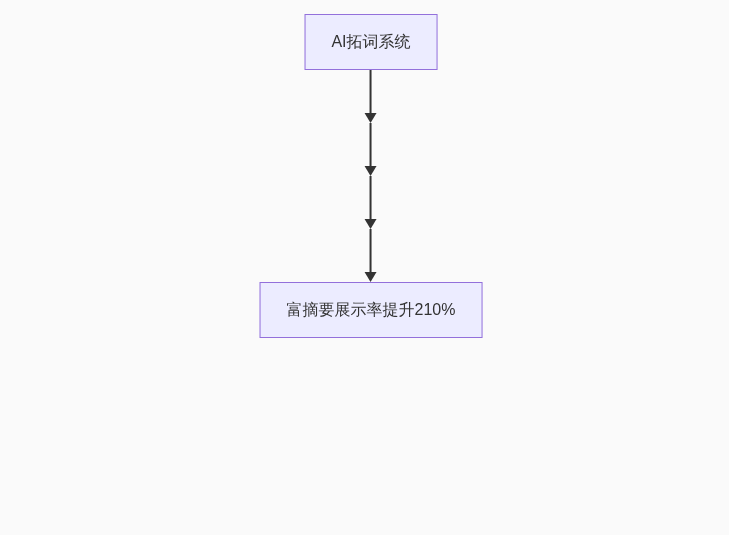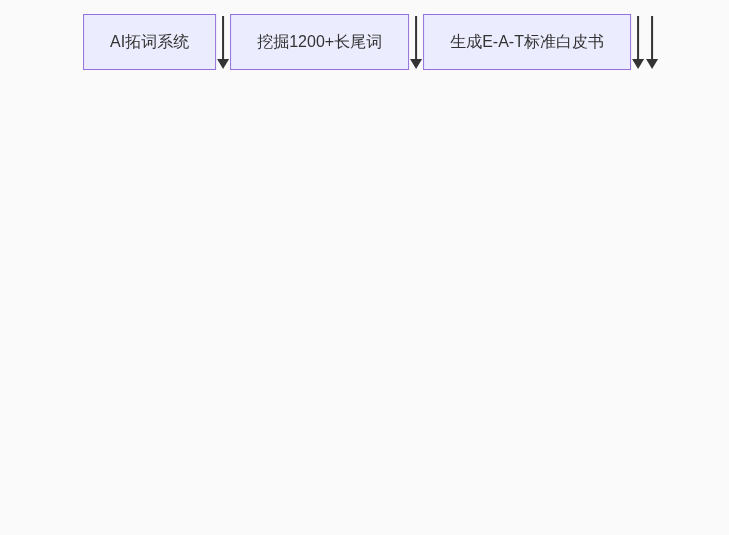--- a/index.html
+++ b/index.html
@@ -20,21 +20,21 @@
   .canvas{
     position:absolute;
     inset:0;
   }
   .flow{
     position:absolute;
     left:371px;
     top:14px;
     transform:translateX(-50%);
     display:flex;
-    flex-direction:row;
+    flex-direction:column;
     align-items:center;
   }
   .node{
     background:var(--fill);
     border:1.5px solid var(--border);
     color:var(--text);
     font-size:16px;
     line-height:20px;
     padding:17px 26px;
     white-space:nowrap;
@@ -65,35 +65,34 @@
 <div class="canvas">
   <div class="flow">
 
     <div class="node">AI拓词系统</div>
 
     <div class="edge">
       <div class="line"></div>
       <div class="head"></div>
     </div>
 
-    <div class="node">挖掘1200+长尾词</div>
-
-    <div class="edge">
-      <div class="line"></div>
-      <div class="head"></div>
-    </div>
-
-    <div class="node">生成E-A-T标准白皮书</div>
 
     <div class="edge">
       <div class="line"></div>
       <div class="head"></div>
     </div>
 
 
     <div class="edge">
       <div class="line"></div>
       <div class="head"></div>
     </div>
 
 
+    <div class="edge">
+      <div class="line"></div>
+      <div class="head"></div>
+    </div>
+
+    <div class="node">富摘要展示率提升210%</div>
+
   </div>
 </div>
 
 </body></html>

